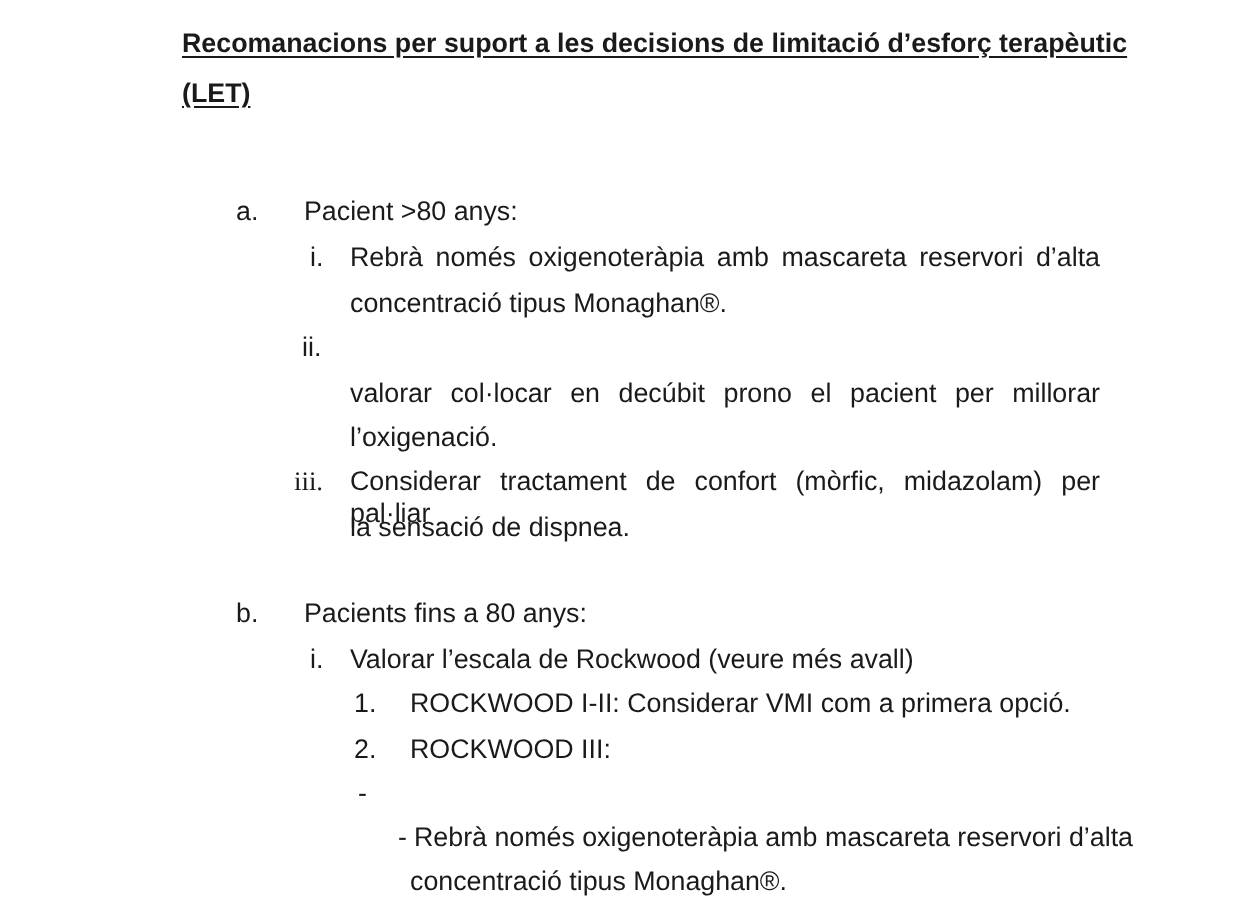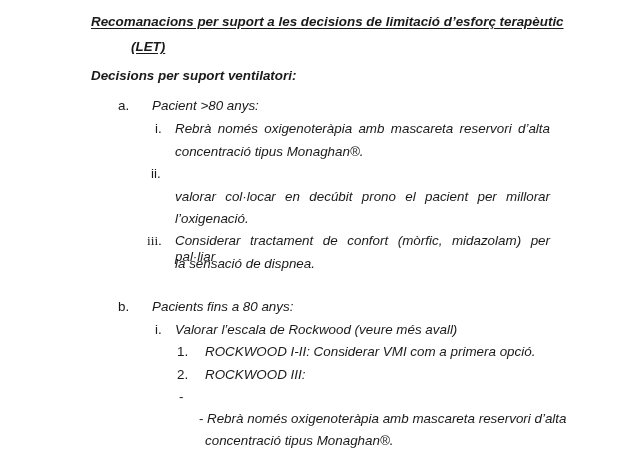--- a/index.html
+++ b/index.html
@@ -19,21 +19,20 @@
     .page {
       position: absolute;
       left: 0; top: 0;
       width: 630px; height: 450px;
       background: #ffffff;
     }
     .line {
       position: absolute;
       white-space: nowrap;
       line-height: 16px;
-      font-style: italic;
     }
     .bold { font-weight: bold; }
     .u { text-decoration: underline; text-underline-offset: 2px; }
     .justify {
       white-space: normal;
       text-align: justify;
       text-align-last: justify;
     }
     .marker {
       position: absolute;
@@ -41,23 +40,22 @@
       line-height: 16px;
       text-align: right;
     }
   </style>
 </head>
 <body>
 
 <div class="page">
 
   <div class="line bold u" style="left:91px; top:14px;">Recomanacions per suport a les decisions de limitació d’esforç terapèutic</div>
-  <div class="line bold u" style="left:91px; top:39px;margin-left:40px;">(LET)</div>
+  <div class="line bold u" style="left:91px; top:39px;">(LET)</div>
 
-  <div class="line bold" style="left:91px; top:68px;">Decisions per suport ventilatori:</div>
 
   <div class="marker" style="left:118px; top:98px;">a.</div>
   <div class="line" style="left:152px; top:98px;">Pacient &gt;80 anys:</div>
 
   <div class="marker" style="left:155px; top:121px;">i.</div>
   <div class="line justify" style="left:175px; top:121px; width:375px;">Rebrà només oxigenoteràpia amb mascareta reservori d’alta</div>
   <div class="line" style="left:175px; top:144px;">concentració tipus Monaghan®.</div>
 
   <div class="marker" style="left:151px; top:166px;">ii.</div>
   <div class="line" style="left:175px; top:211px;">l’oxigenació.</div>

